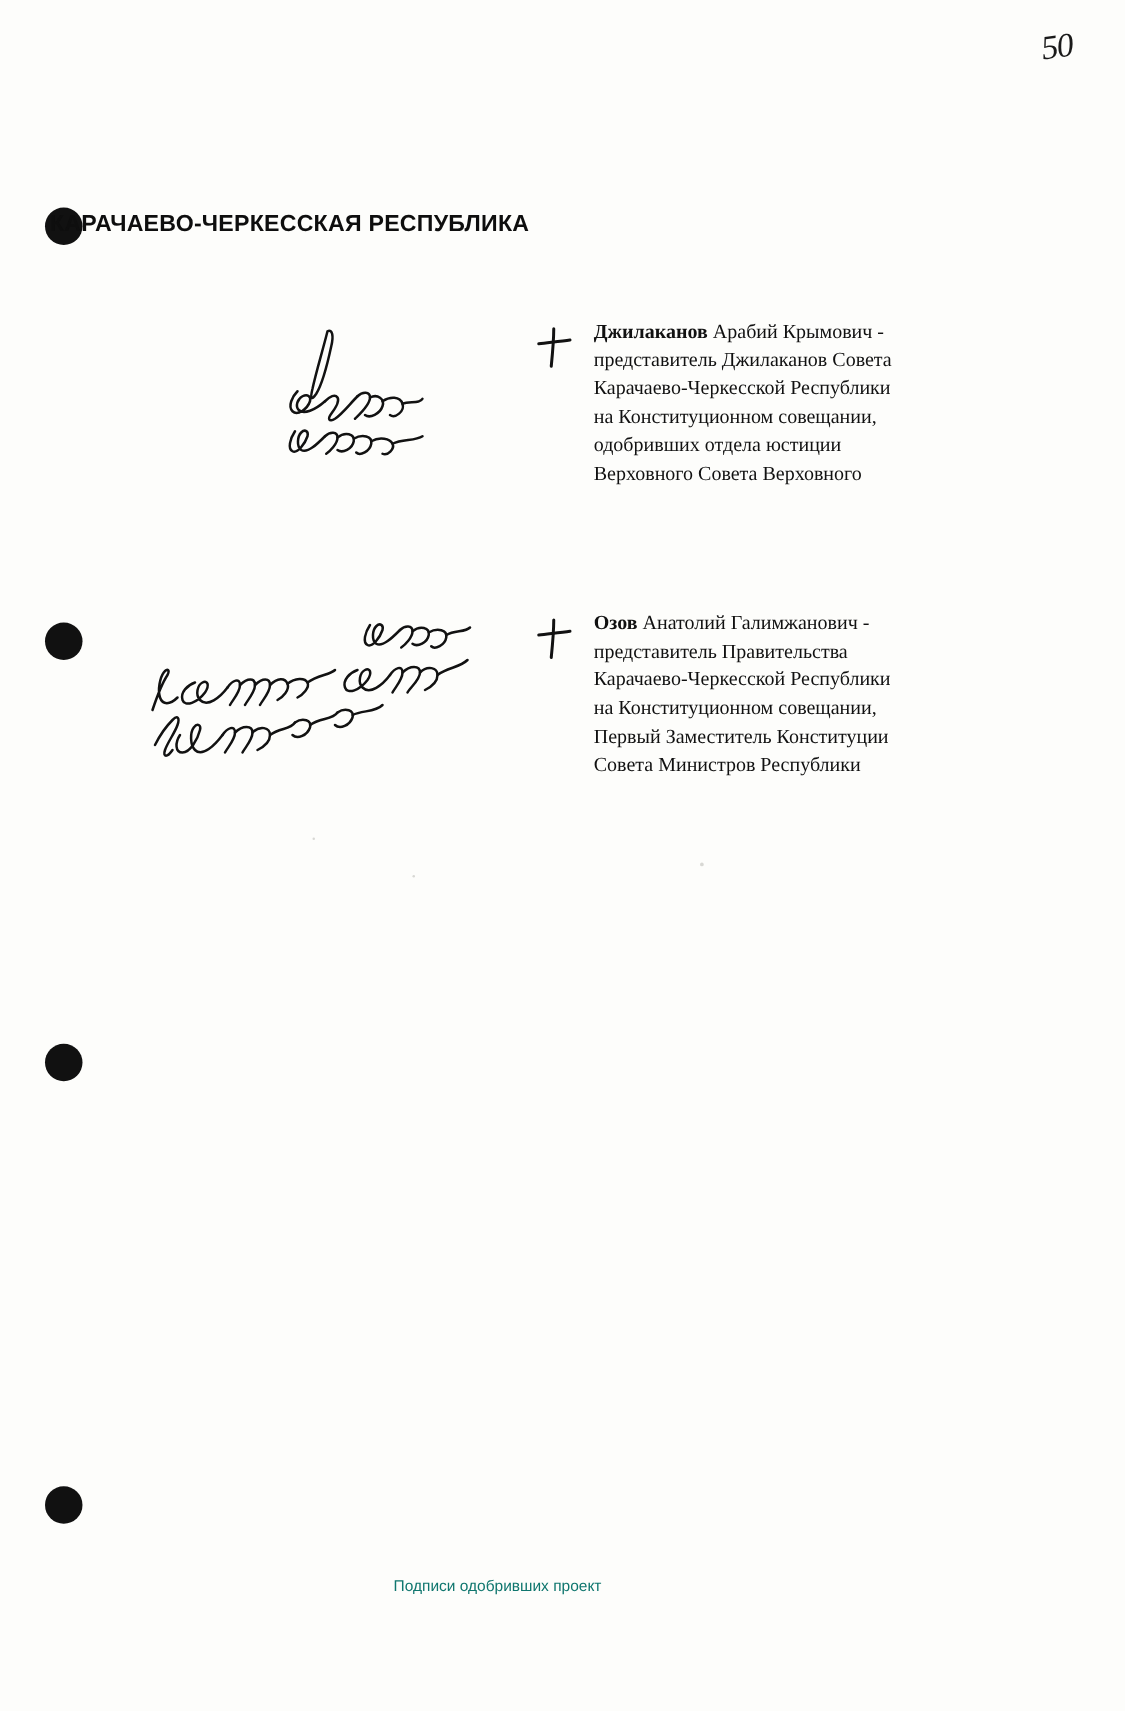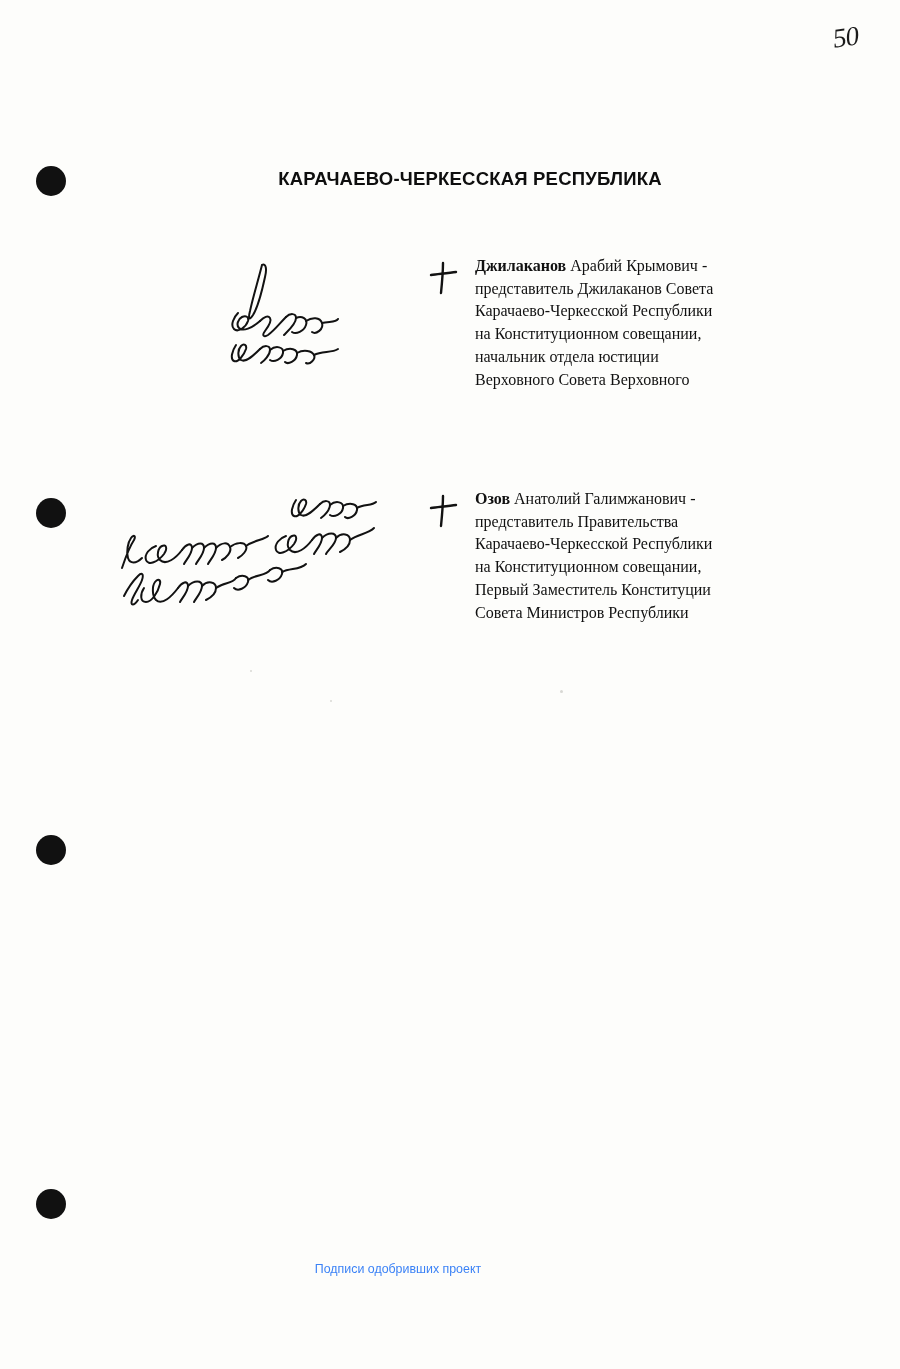--- a/index.html
+++ b/index.html
@@ -43,21 +43,21 @@
   #hole-2 { top: 498px; }
   #hole-3 { top: 835px; }
   #hole-4 { top: 1189px; }
 
   
   #doc-title {
     position: absolute;
     top: 168px;
     left: 0;
     width: 900px;
-    text-align: center;
+    text-align: left;
     font-family: "Liberation Sans", sans-serif;
     font-weight: bold;
     font-size: 18.5px;
     letter-spacing: 0.2px;
     color: #0e0e0e;
     padding-left: 40px;
     box-sizing: border-box;
   }
 
   
@@ -111,21 +111,21 @@
   
   #footer {
     position: absolute;
     bottom: 92px;
     left: 0;
     width: 900px;
     text-align: center;
     font-family: "Liberation Sans", sans-serif;
     font-size: 12.4px;
     line-height: 1.33;
-    color: #3b82f6;
+    color: #0f766e;
     padding-right: 104px;
     box-sizing: border-box;
   }
 
   
   .speckle {
     position: absolute;
     background: #d8d8d4;
     border-radius: 50%;
   }
@@ -175,21 +175,21 @@
           </g>
         </svg>
       </div>
 
       <div class="entry-text">
         <span class="surname">Джилаканов</span>
         <span>Арабий Крымович -</span><br>
         <span>представитель Джилаканов Совета</span><br>
         <span>Карачаево-Черкесской Республики</span><br>
         <span>на Конституционном совещании,</span><br>
-        <span>начальник отдела юстиции</span><br>
+        <span>одобривших отдела юстиции</span><br>
         <span>Верховного Совета Верховного</span>
       </div>
 
     </div>
   </div>
 
   <div class="entry" id="entry-2">
     <div class="entry-row">
 
       <div class="signature-mark" style="left:-10px; top:-10px; width:330px; height:150px;">

